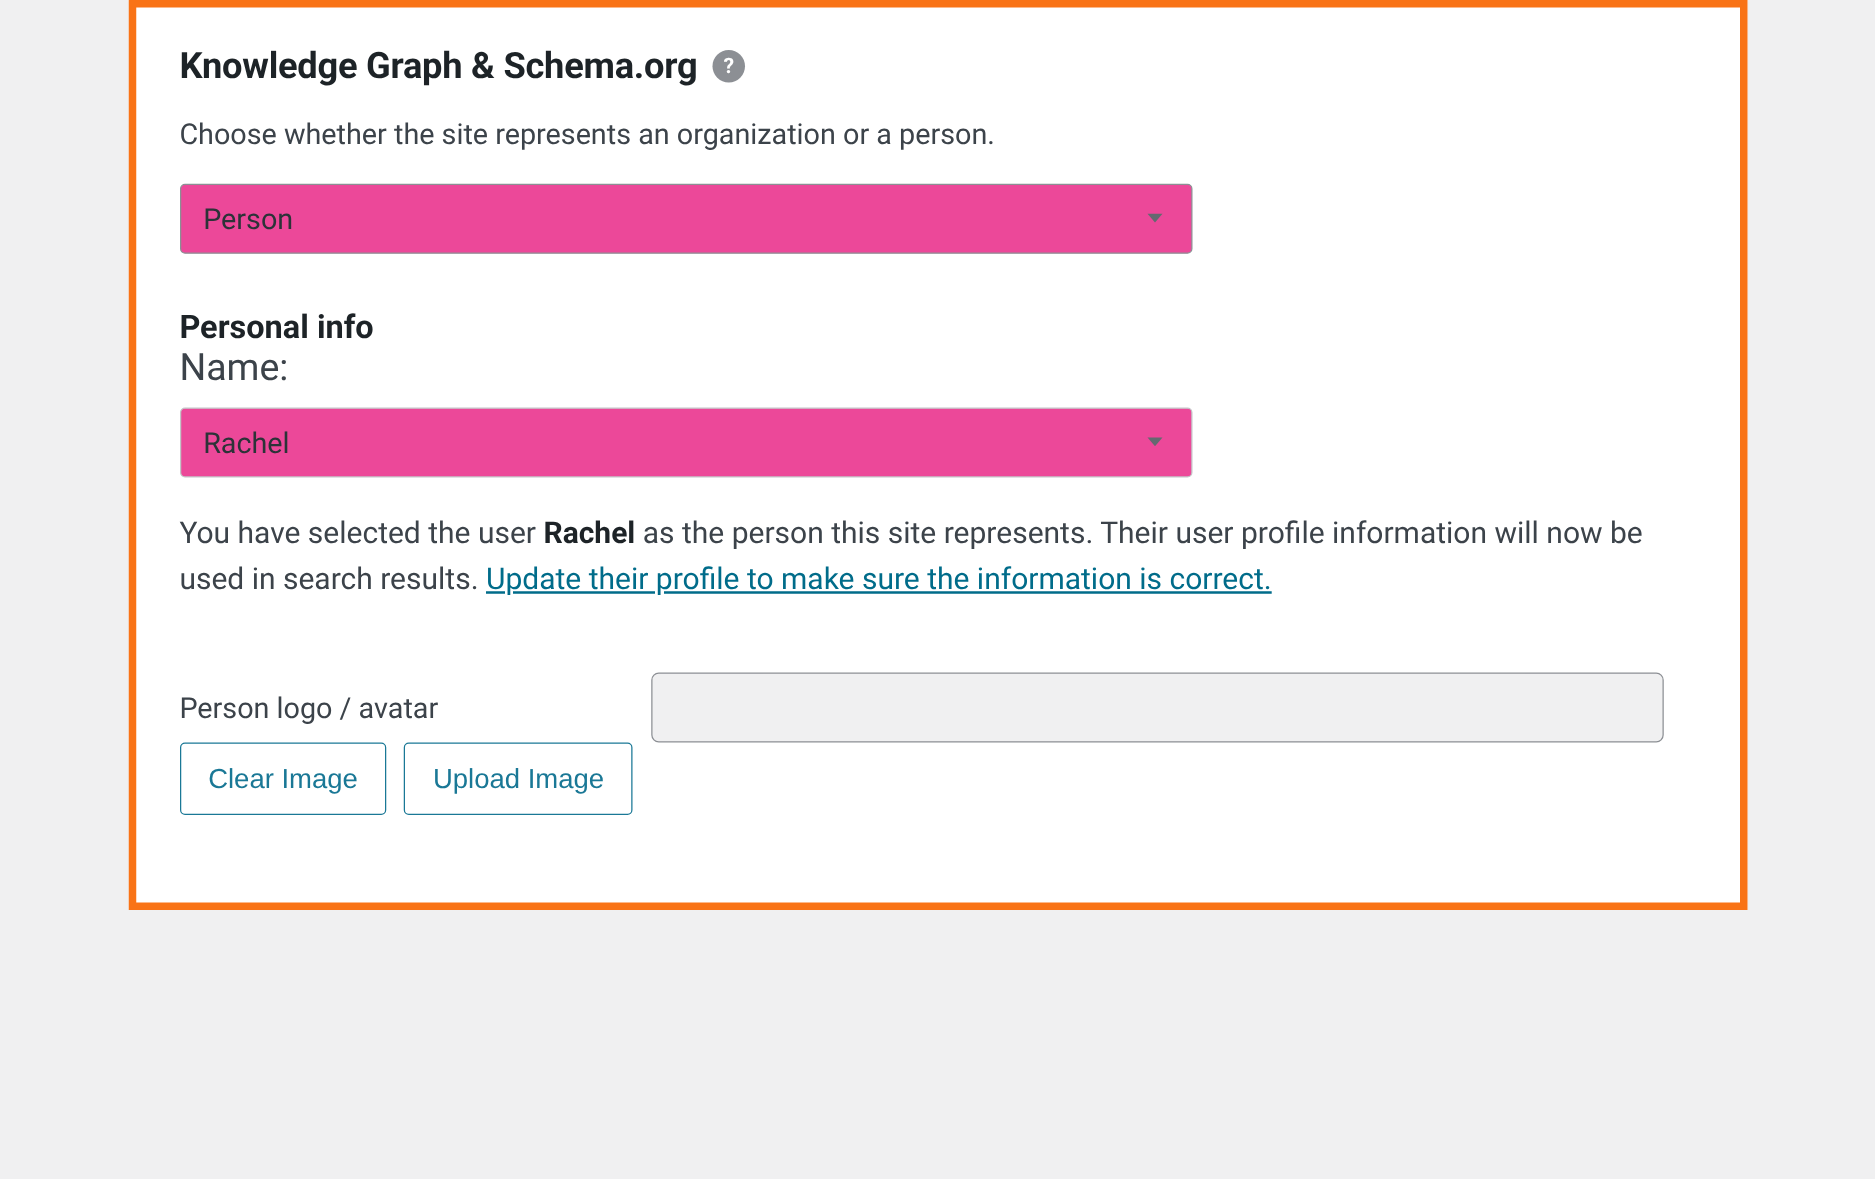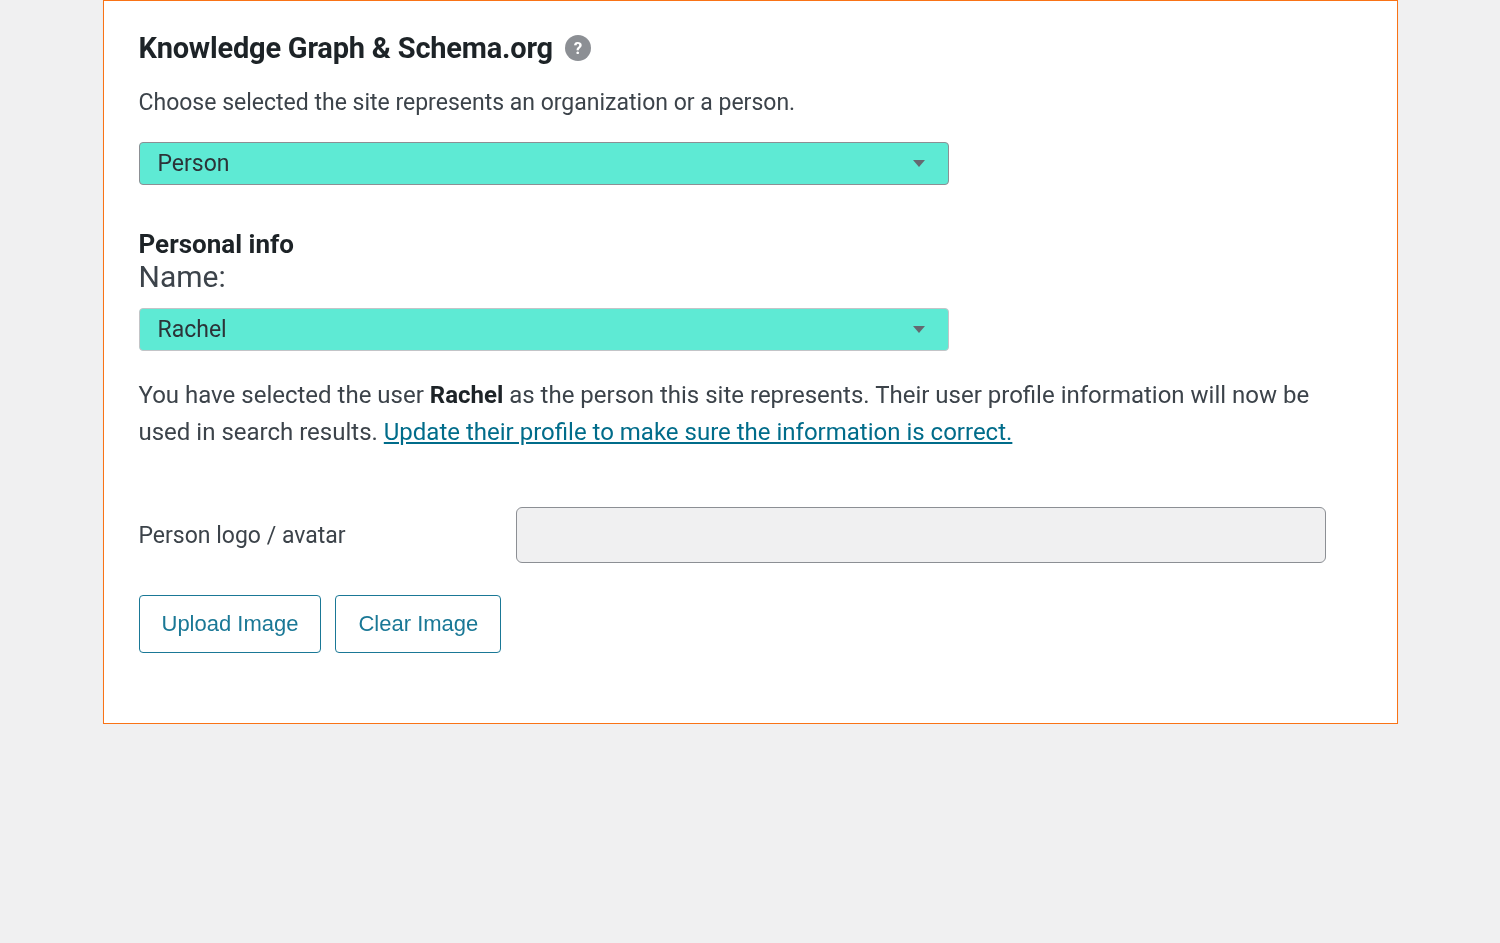--- a/index.html
+++ b/index.html
@@ -12,21 +12,21 @@
       font-family: -apple-system, BlinkMacSystemFont, "Segoe UI", Roboto, "Helvetica Neue", Arial, sans-serif;
       background: #f0f0f1;
       padding: 0;
     }
     
     .panel {
       background: #ffffff;
       margin: 0 auto;
       width: 1295px;
       padding: 30px 35px 70px 35px;
-      border: 1px solid #f97316;
+      border: 6px solid #f97316;
       box-shadow: 0 1px 2px rgba(0,0,0,0.04);
     }
     
     .section-title-row {
       display: flex;
       align-items: center;
       gap: 12px;
       margin-bottom: 24px;
     }
     
@@ -64,24 +64,24 @@
       width: 810px;
       margin-bottom: 44px;
     }
     
     .select-wrap.name-select {
       margin-bottom: 26px;
     }
     
     .custom-select {
       width: 100%;
-      height: 43px;
+      height: 56px;
       border: 1px solid #8c8f94;
       border-radius: 4px;
-      background: #5eead4;
+      background: #ec4899;
       padding: 0 50px 0 18px;
       font-size: 23px;
       color: #2c3338;
       display: flex;
       align-items: center;
       cursor: pointer;
       position: relative;
     }
     
     .custom-select.faded {
@@ -129,21 +129,20 @@
     
     .info-paragraph a {
       color: #006c8a;
       text-decoration: underline;
     }
     
     .avatar-row {
       display: flex;
       align-items: center;
       gap: 170px;
-      margin-bottom: 32px;
     }
     
     .avatar-label {
       font-size: 23px;
       color: #3c434a;
       flex: 0 0 auto;
     }
     
     .avatar-input {
       flex: 1;
@@ -180,21 +179,21 @@
 </head>
 <body>
 
 <div class="panel">
 
   <div class="section-title-row">
     <h2 class="section-title">Knowledge Graph &amp; Schema.org</h2>
     <span class="help-icon">?</span>
   </div>
 
-  <p class="description">Choose selected the site represents an organization or a person.</p>
+  <p class="description">Choose whether the site represents an organization or a person.</p>
 
   <div class="select-wrap">
     <div class="custom-select">
       <span>Person</span>
       <span class="chevron">
         <svg width="14" height="10" viewBox="0 0 14 10">
             <path d="M1 1 L7 8 L13 1 Z" fill="#646970"></path>
           </svg>
       </span>
     </div>
@@ -218,17 +217,17 @@
   <p class="info-paragraph">
     <span>You have selected the user </span><strong>Rachel</strong><span> as the person this site represents. Their user profile information will now be used in search results. </span><a href="#">Update their profile to make sure the information is correct.</a>
   </p>
 
   <div class="avatar-row">
     <span class="avatar-label">Person logo / avatar</span>
     <input type="text" class="avatar-input" readonly="" value="" style="">
   </div>
 
   <div class="button-row">
+    <button class="wp-button">Clear Image</button>
     <button class="wp-button">Upload Image</button>
-    <button class="wp-button">Clear Image</button>
   </div>
 
 </div>
 
 </body></html>

